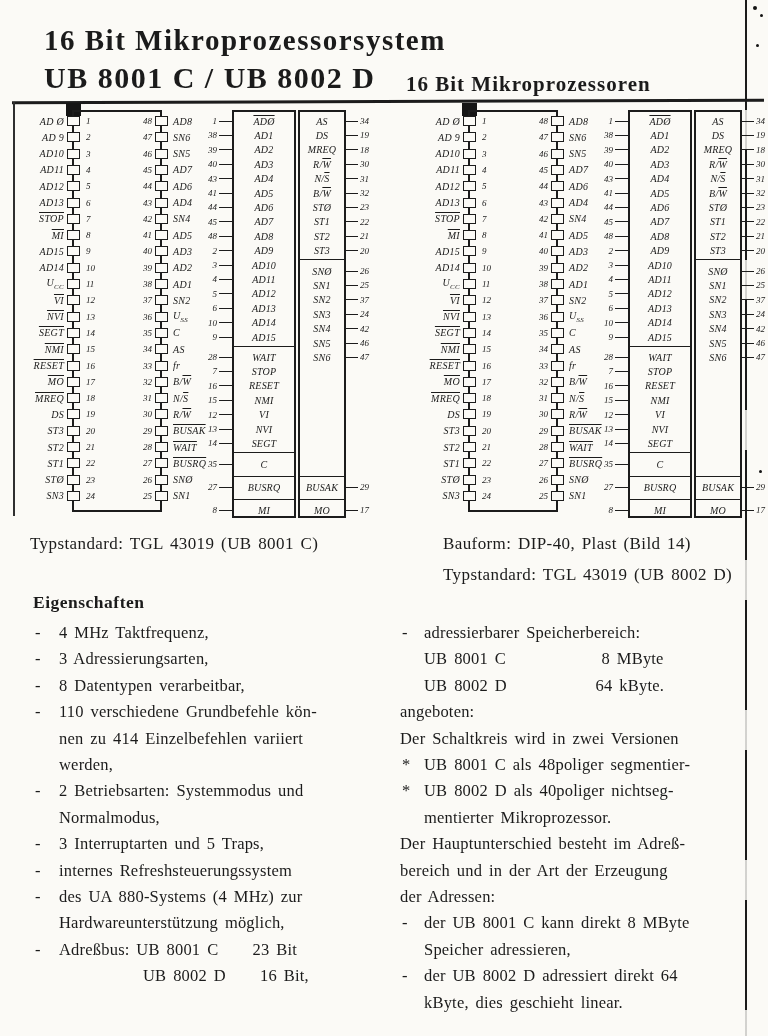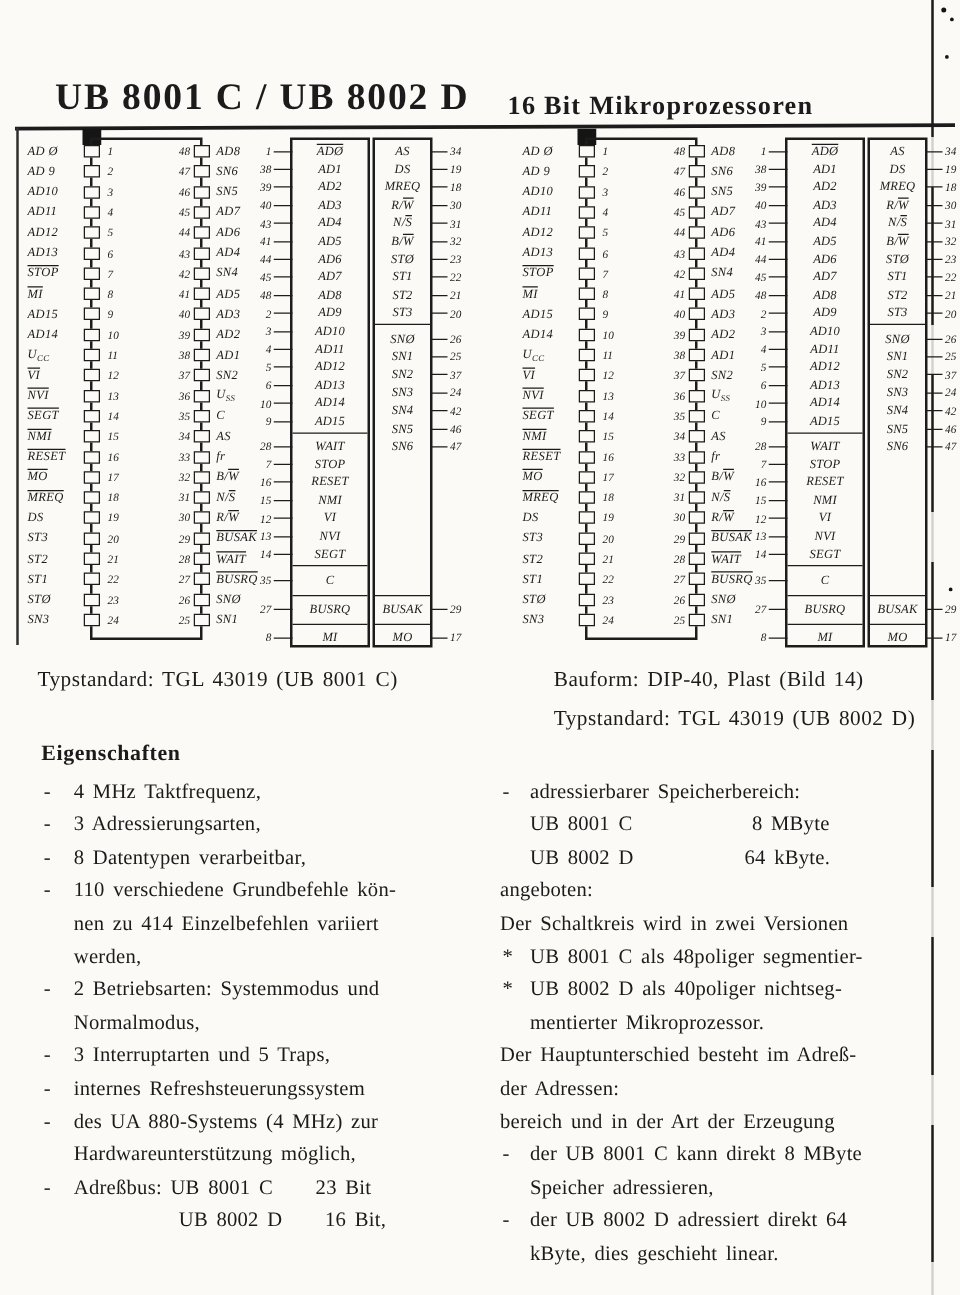--- a/index.html
+++ b/index.html
@@ -14,21 +14,21 @@
   
   .diagrams{position:absolute;left:0;top:106px;width:768px;height:414px}
   .chipgroup{position:absolute;top:0;width:368px;height:414px}
   .dip{position:absolute;left:0;top:0;width:230px;height:412px}
   .notch{position:absolute;left:50px;top:-3px;width:15px;height:13px;background:#151515}
   .dipbody{position:absolute;left:56px;top:4px;width:86px;height:398px;border:2px solid #1c1c1c}
   .prow{position:absolute;height:14px;display:flex;align-items:center;font-style:italic}
   .prow.pl{left:6px}
   .prow.pr{left:112px}
   .plab{font-size:10px;letter-spacing:.3px;white-space:nowrap}
-  .prow.pl .plab{width:42px;padding-right:3px}
+  .prow.pl .plab{width:42px;text-align:right;padding-right:3px}
   .prow.pr .plab{padding-left:5px}
   .pbox{width:11px;height:8px;border:1.4px solid #1c1c1c;flex:none;background:#fbfaf6}
   .pnum{font-size:9px}
   .prow.pl .pnum{padding-left:6px}
   .prow.pr .pnum{width:24px;text-align:right;padding-right:3px}
   .lgbox{position:absolute;left:216px;top:4px;width:60px;height:404px;border:2px solid #1c1c1c}
   .rgbox{position:absolute;left:282px;top:4px;width:44px;height:404px;border:2px solid #1c1c1c}
   .lrow{position:absolute;left:0;width:100%;height:14px;display:flex;align-items:center;justify-content:center;font-style:italic}
   .llab{font-size:10px;letter-spacing:.2px;white-space:nowrap}
   .lnum{position:absolute;right:calc(100% + 17px);font-size:9px;white-space:nowrap}
@@ -49,20 +49,21 @@
   .bm{position:absolute;left:2px}
   
   .scanedge{position:absolute;left:745px;top:0;width:2px;height:1036px;
     background:repeating-linear-gradient(180deg,#1b1b1b 0 110px,rgba(27,27,27,.18) 110px 150px)}
   .dot{position:absolute;background:#141414;border-radius:50%}
 </style>
 </head>
 <body>
 
 <div class="page">
+  <div class="t1">16 Bit Mikroprozessorsystem</div>
   <div class="t2">UB 8001 C / UB 8002 D</div>
   <div class="t3">16 Bit Mikroprozessoren</div>
   <div class="toprule"></div>
   <div class="leftrule"></div>
 
   <div class="diagrams" id="diagrams">
       <div class="chipgroup" style="left: 16px;">
         <div class="dip">
           <div class="notch"></div>
           <div class="dipbody"></div>
@@ -1057,22 +1058,22 @@
   <div class="col colR" id="col-right">
       <div class="bline" style="padding-left: 24px;"><span class="bm">-</span><span class="btxt">adressierbarer Speicherbereich:</span></div>
       <div class="bline" style="padding-left: 24px;"><span class="btxt">UB 8001 C              8 MByte</span></div>
       <div class="bline" style="padding-left: 24px;"><span class="btxt">UB 8002 D             64 kByte.</span></div>
       <div class="bline" style="padding-left: 0px;"><span class="btxt">angeboten:</span></div>
       <div class="bline" style="padding-left: 0px;"><span class="btxt">Der Schaltkreis wird in zwei Versionen</span></div>
       <div class="bline" style="padding-left: 24px;"><span class="bm">*</span><span class="btxt">UB 8001 C als 48poliger segmentier-</span></div>
       <div class="bline" style="padding-left: 24px;"><span class="bm">*</span><span class="btxt">UB 8002 D als 40poliger nichtseg-</span></div>
       <div class="bline" style="padding-left: 24px;"><span class="btxt">mentierter Mikroprozessor.</span></div>
       <div class="bline" style="padding-left: 0px;"><span class="btxt">Der Hauptunterschied besteht im Adreß-</span></div>
+      <div class="bline" style="padding-left: 0px;"><span class="btxt">bereich und in der Art der Erzeugung</span></div>
       <div class="bline" style="padding-left: 0px;"><span class="btxt">der Adressen:</span></div>
-      <div class="bline" style="padding-left: 0px;"><span class="btxt">bereich und in der Art der Erzeugung</span></div>
       <div class="bline" style="padding-left: 24px;"><span class="bm">-</span><span class="btxt">der UB 8001 C kann direkt 8 MByte</span></div>
       <div class="bline" style="padding-left: 24px;"><span class="btxt">Speicher adressieren,</span></div>
       <div class="bline" style="padding-left: 24px;"><span class="bm">-</span><span class="btxt">der UB 8002 D adressiert direkt 64</span></div>
       <div class="bline" style="padding-left: 24px;"><span class="btxt">kByte, dies geschieht linear.</span></div>
     </div>
 
   <div class="scanedge"></div>
   <div class="dot" style="left:753px;top:6px;width:4px;height:4px"></div>
   <div class="dot" style="left:760px;top:14px;width:3px;height:3px"></div>
   <div class="dot" style="left:756px;top:44px;width:3px;height:3px"></div>

